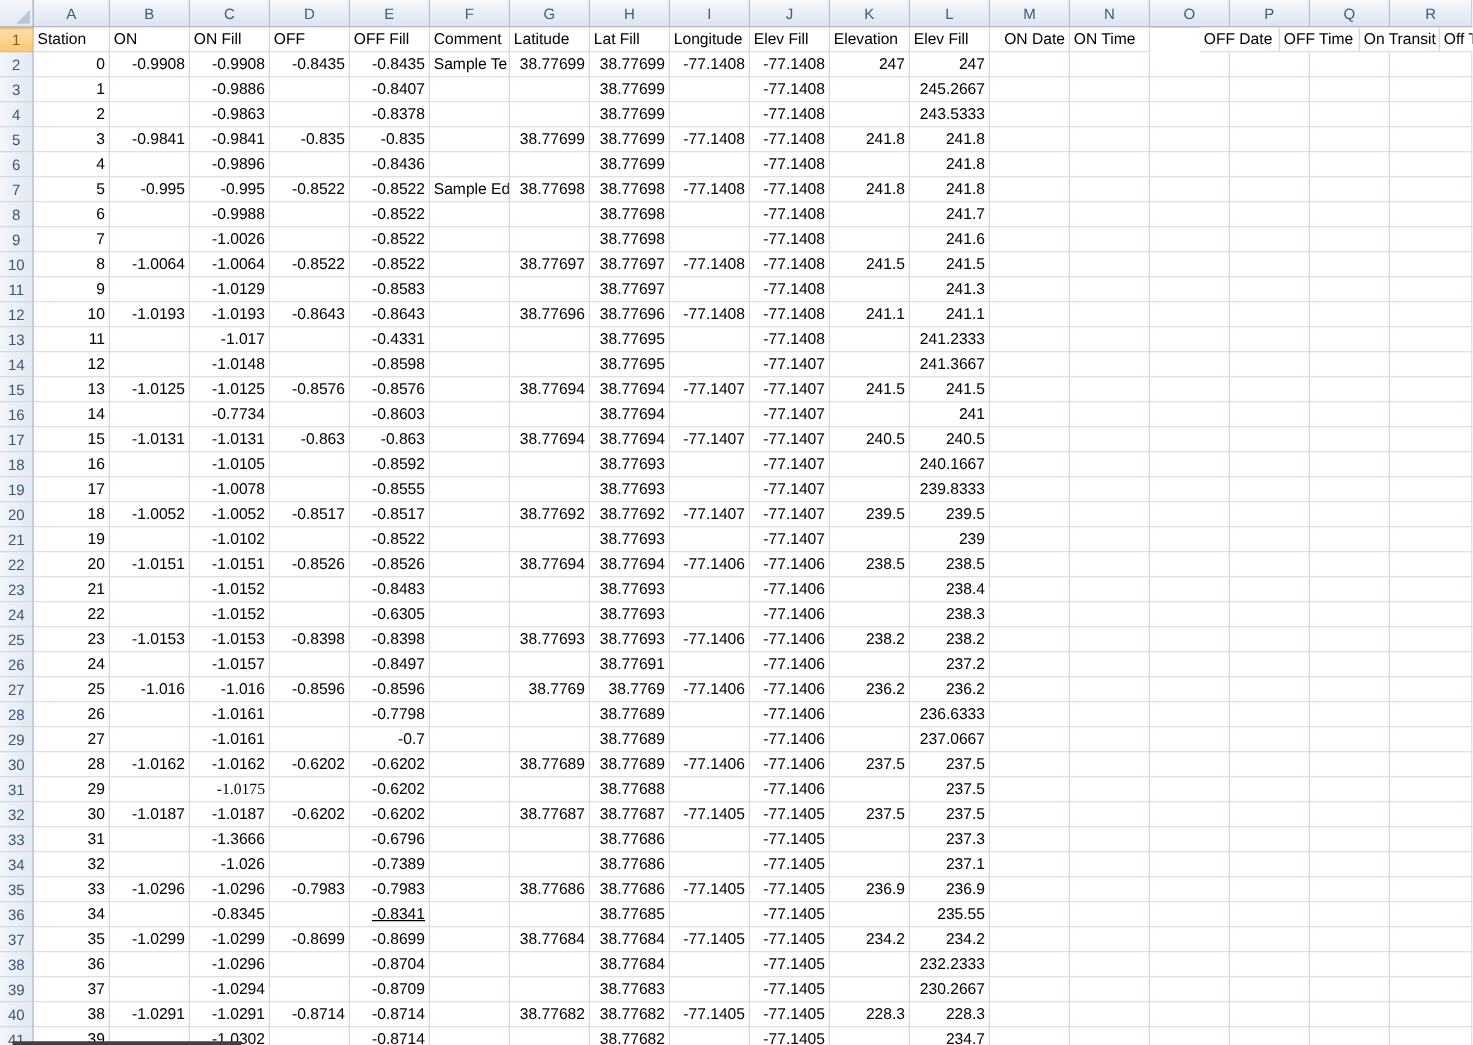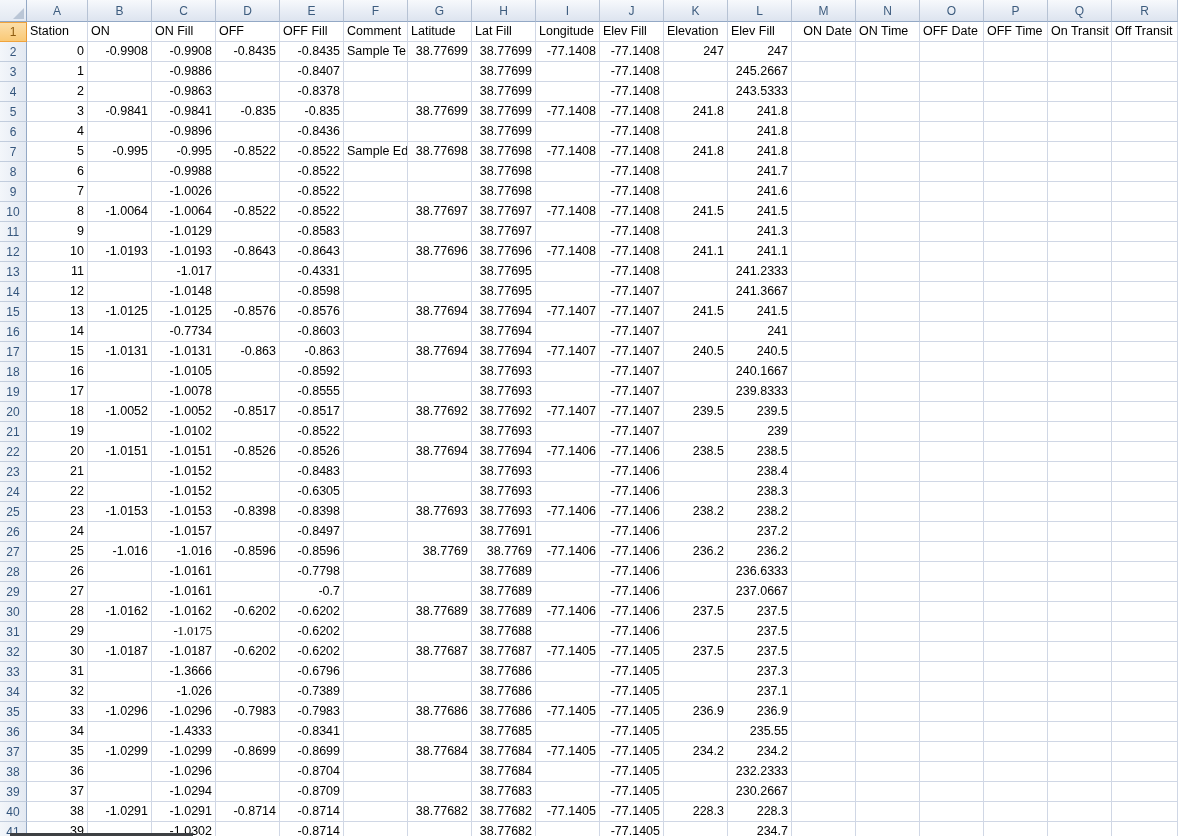--- a/index.html
+++ b/index.html
@@ -113,21 +113,21 @@
         <div class="cell al" style="width: 64px;">OFF Fill</div>
         <div class="cell al" style="width: 64px;">Comment</div>
         <div class="cell al" style="width: 64px;">Latitude</div>
         <div class="cell al" style="width: 64px;">Lat Fill</div>
         <div class="cell al" style="width: 64px;">Longitude</div>
         <div class="cell al" style="width: 64px;">Elev Fill</div>
         <div class="cell al" style="width: 64px;">Elevation</div>
         <div class="cell al" style="width: 64px;">Elev Fill</div>
         <div class="cell al" style="width: 64px; text-align: right;">ON Date</div>
         <div class="cell al" style="width: 64px;">ON Time</div>
-        <div class="cell al" style="width: 64px;">OFF Date</div>
+        <div class="cell al" style="width: 64px; margin-left: 40px;">OFF Date</div>
         <div class="cell al" style="width: 64px;">OFF Time</div>
         <div class="cell al" style="width: 64px;">On Transit</div>
         <div class="cell al" style="width: 66px;">Off Transit</div>
       </div>
       <div class="row">
         <div class="gut">2</div>
         <div class="cell ar" style="width: 61px;">0</div>
         <div class="cell ar" style="width: 64px;">-0.9908</div>
         <div class="cell ar" style="width: 64px;">-0.9908</div>
         <div class="cell ar" style="width: 64px;">-0.8435</div>
@@ -836,23 +836,23 @@
         <div class="cell ar" style="width: 64px;"></div>
         <div class="cell ar" style="width: 64px;"></div>
         <div class="cell ar" style="width: 64px;"></div>
         <div class="cell ar" style="width: 64px;"></div>
         <div class="cell ar" style="width: 66px;"></div>
       </div>
       <div class="row">
         <div class="gut">36</div>
         <div class="cell ar" style="width: 61px;">34</div>
         <div class="cell ar" style="width: 64px;"></div>
-        <div class="cell ar" style="width: 64px;">-1.4333</div>
-        <div class="cell ar" style="width: 64px;"></div>
-        <div class="cell ar" style="width: 64px;">-0.8341</div>
+        <div class="cell ar" style="width: 64px;">-0.8345</div>
+        <div class="cell ar" style="width: 64px;"></div>
+        <div class="cell ar" style="width: 64px; text-decoration: underline;">-0.8341</div>
         <div class="cell al" style="width: 64px;"></div>
         <div class="cell ar" style="width: 64px;"></div>
         <div class="cell ar" style="width: 64px;">38.77685</div>
         <div class="cell ar" style="width: 64px;"></div>
         <div class="cell ar" style="width: 64px;">-77.1405</div>
         <div class="cell ar" style="width: 64px;"></div>
         <div class="cell ar" style="width: 64px;">235.55</div>
         <div class="cell ar" style="width: 64px;"></div>
         <div class="cell ar" style="width: 64px;"></div>
         <div class="cell ar" style="width: 64px;"></div>

